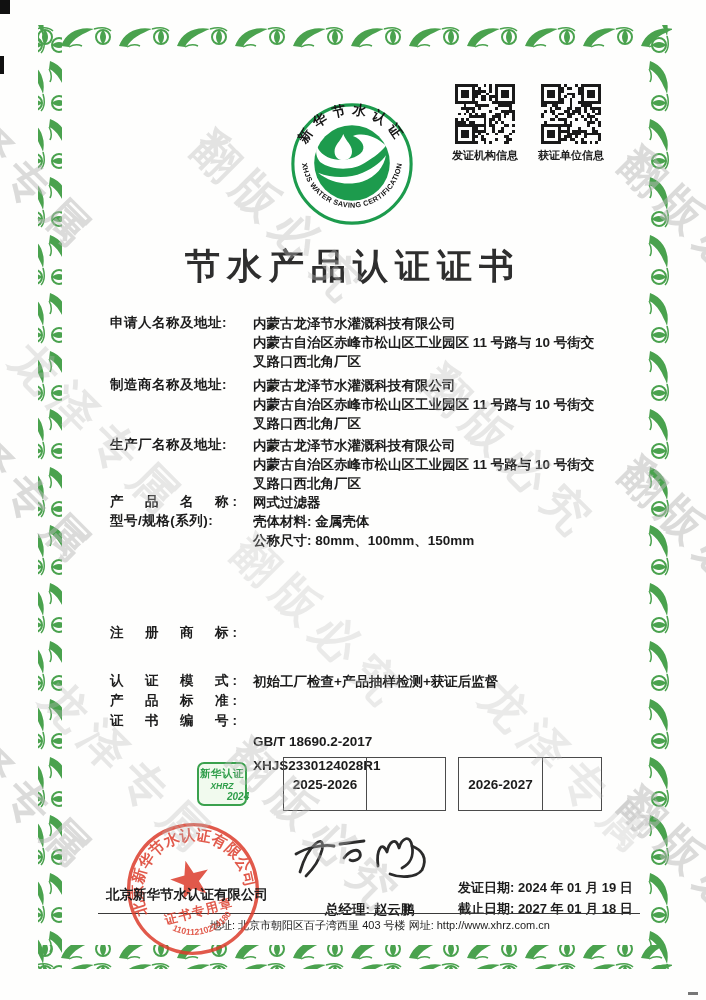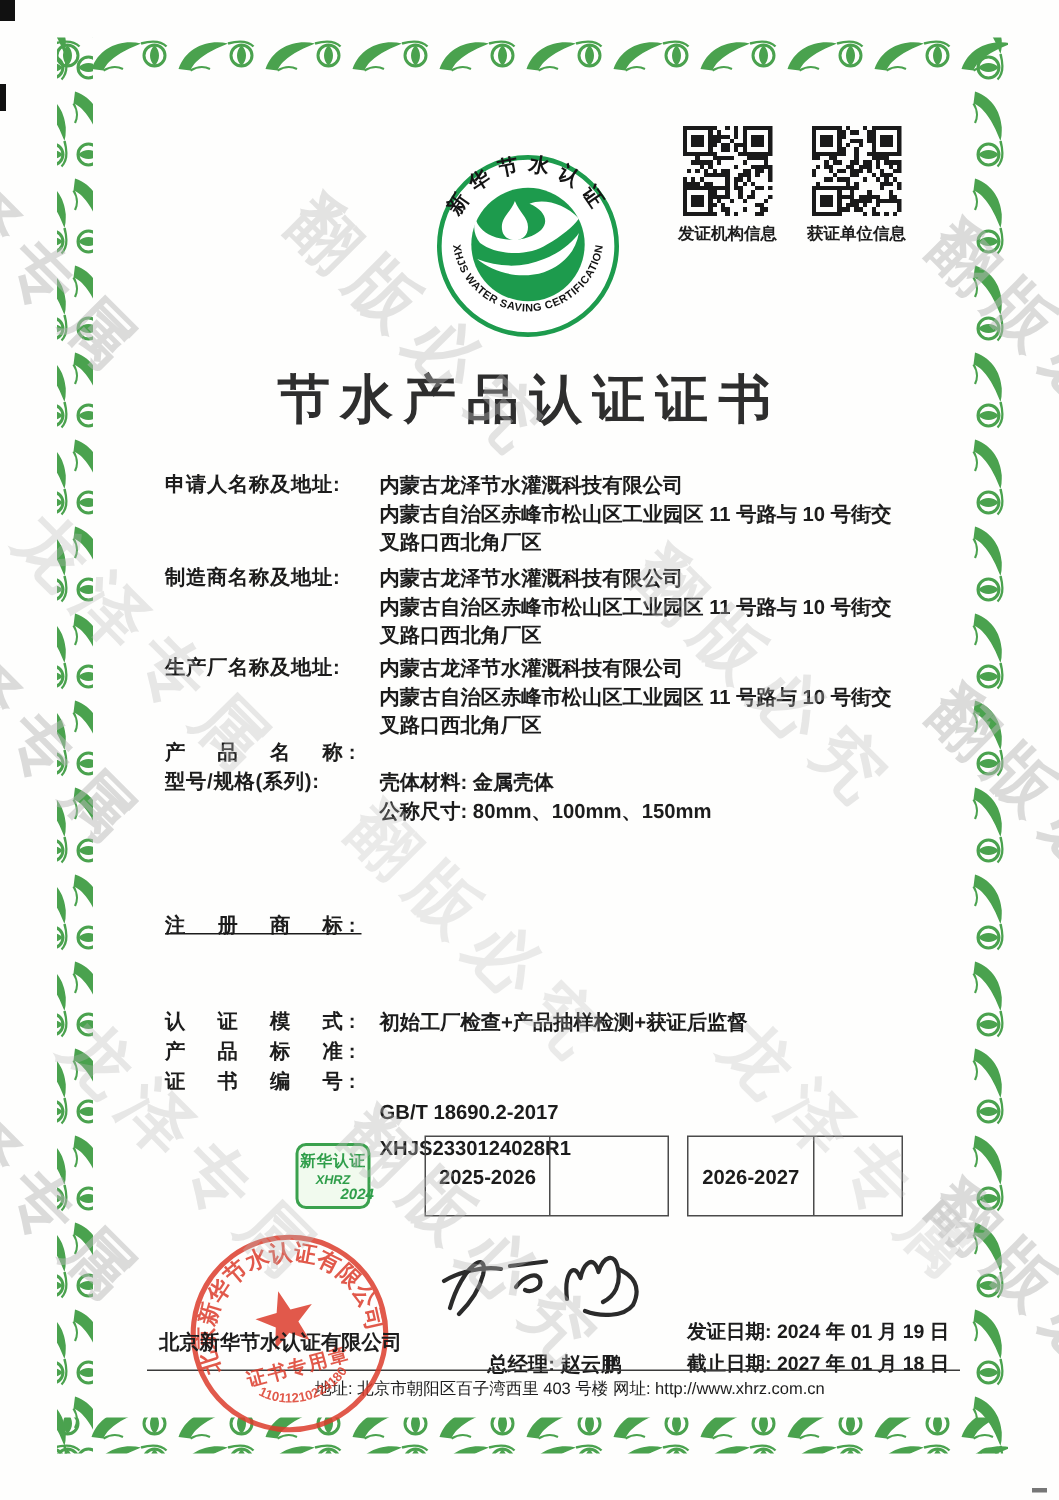--- a/index.html
+++ b/index.html
@@ -591,28 +591,29 @@
   </div>
 
   <div class="flabel" style="top:436px;">生产厂名称及地址:</div>
   <div class="fvalue" style="top:436px;">
     <div>内蒙古龙泽节水灌溉科技有限公司</div>
     <div>内蒙古自治区赤峰市松山区工业园区 11 号路与 10 号街交</div>
     <div>叉路口西北角厂区</div>
   </div>
 
   <div class="flabel spread" style="top:493px;">产　品　名　称:</div>
+  <div class="fvalue" style="top:493px;">网式过滤器</div>
 
   <div class="flabel" style="top:512px;">型号/规格(系列):</div>
   <div class="fvalue" style="top:512px;">
     <div>壳体材料: 金属壳体</div>
     <div>公称尺寸: 80mm、100mm、150mm</div>
   </div>
 
-  <div class="flabel spread" style="top:608px;text-decoration:underline;">注　册　商　标:</div>
+  <div class="flabel spread" style="top:624px;">注　册　商　标:</div>
   <div class="fvalue" style="top:624px;"></div>
 
   <div class="flabel spread" style="top:672px;">认　证　模　式:</div>
   <div class="fvalue" style="top:672px;">初始工厂检查+产品抽样检测+获证后监督</div>
 
   <div class="flabel spread" style="top:692px;">产　品　标　准:</div>
   <div class="fvalue" style="top:712px;margin-top:20px;">GB/T 18690.2-2017</div>
 
   <div class="flabel spread" style="top:712px;">证　书　编　号:</div>
   <div class="fvalue" style="top:712px;margin-top:44px;">XHJS2330124028R1</div>

